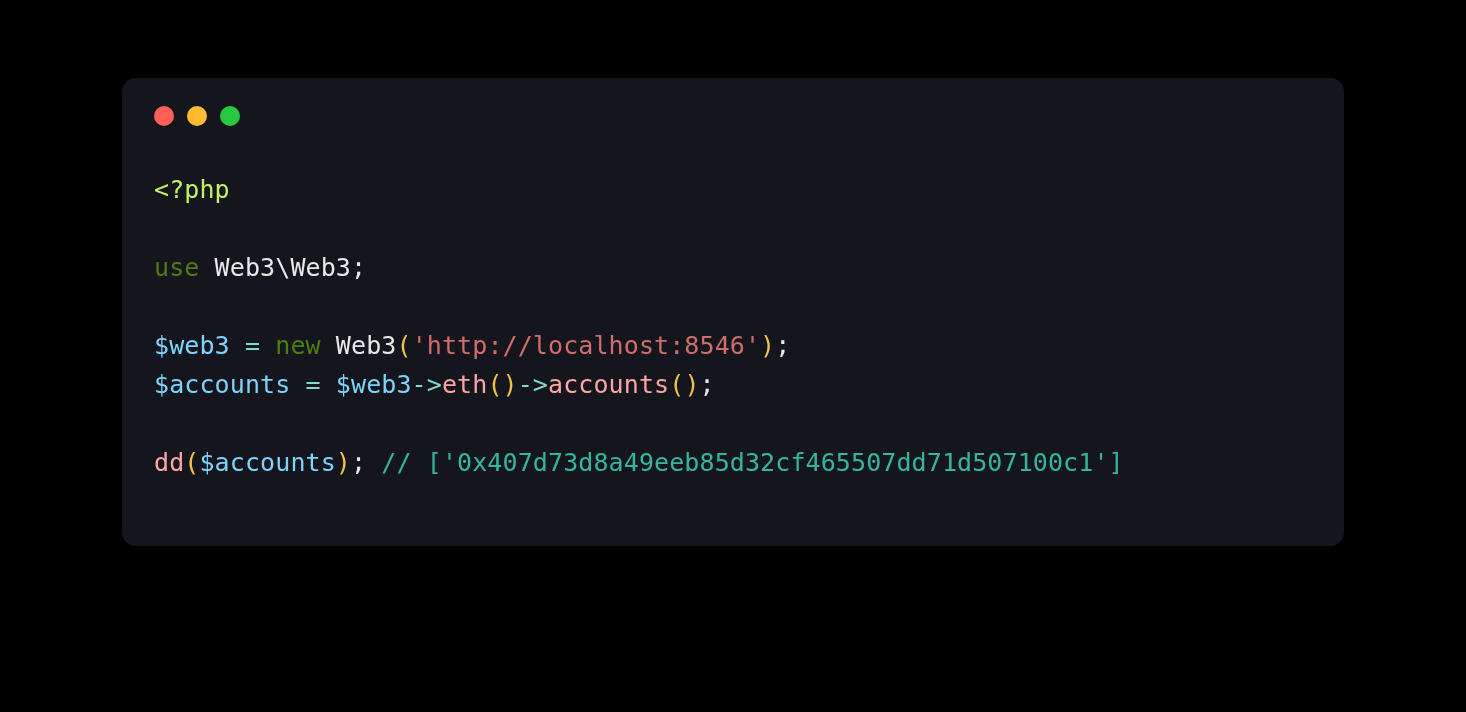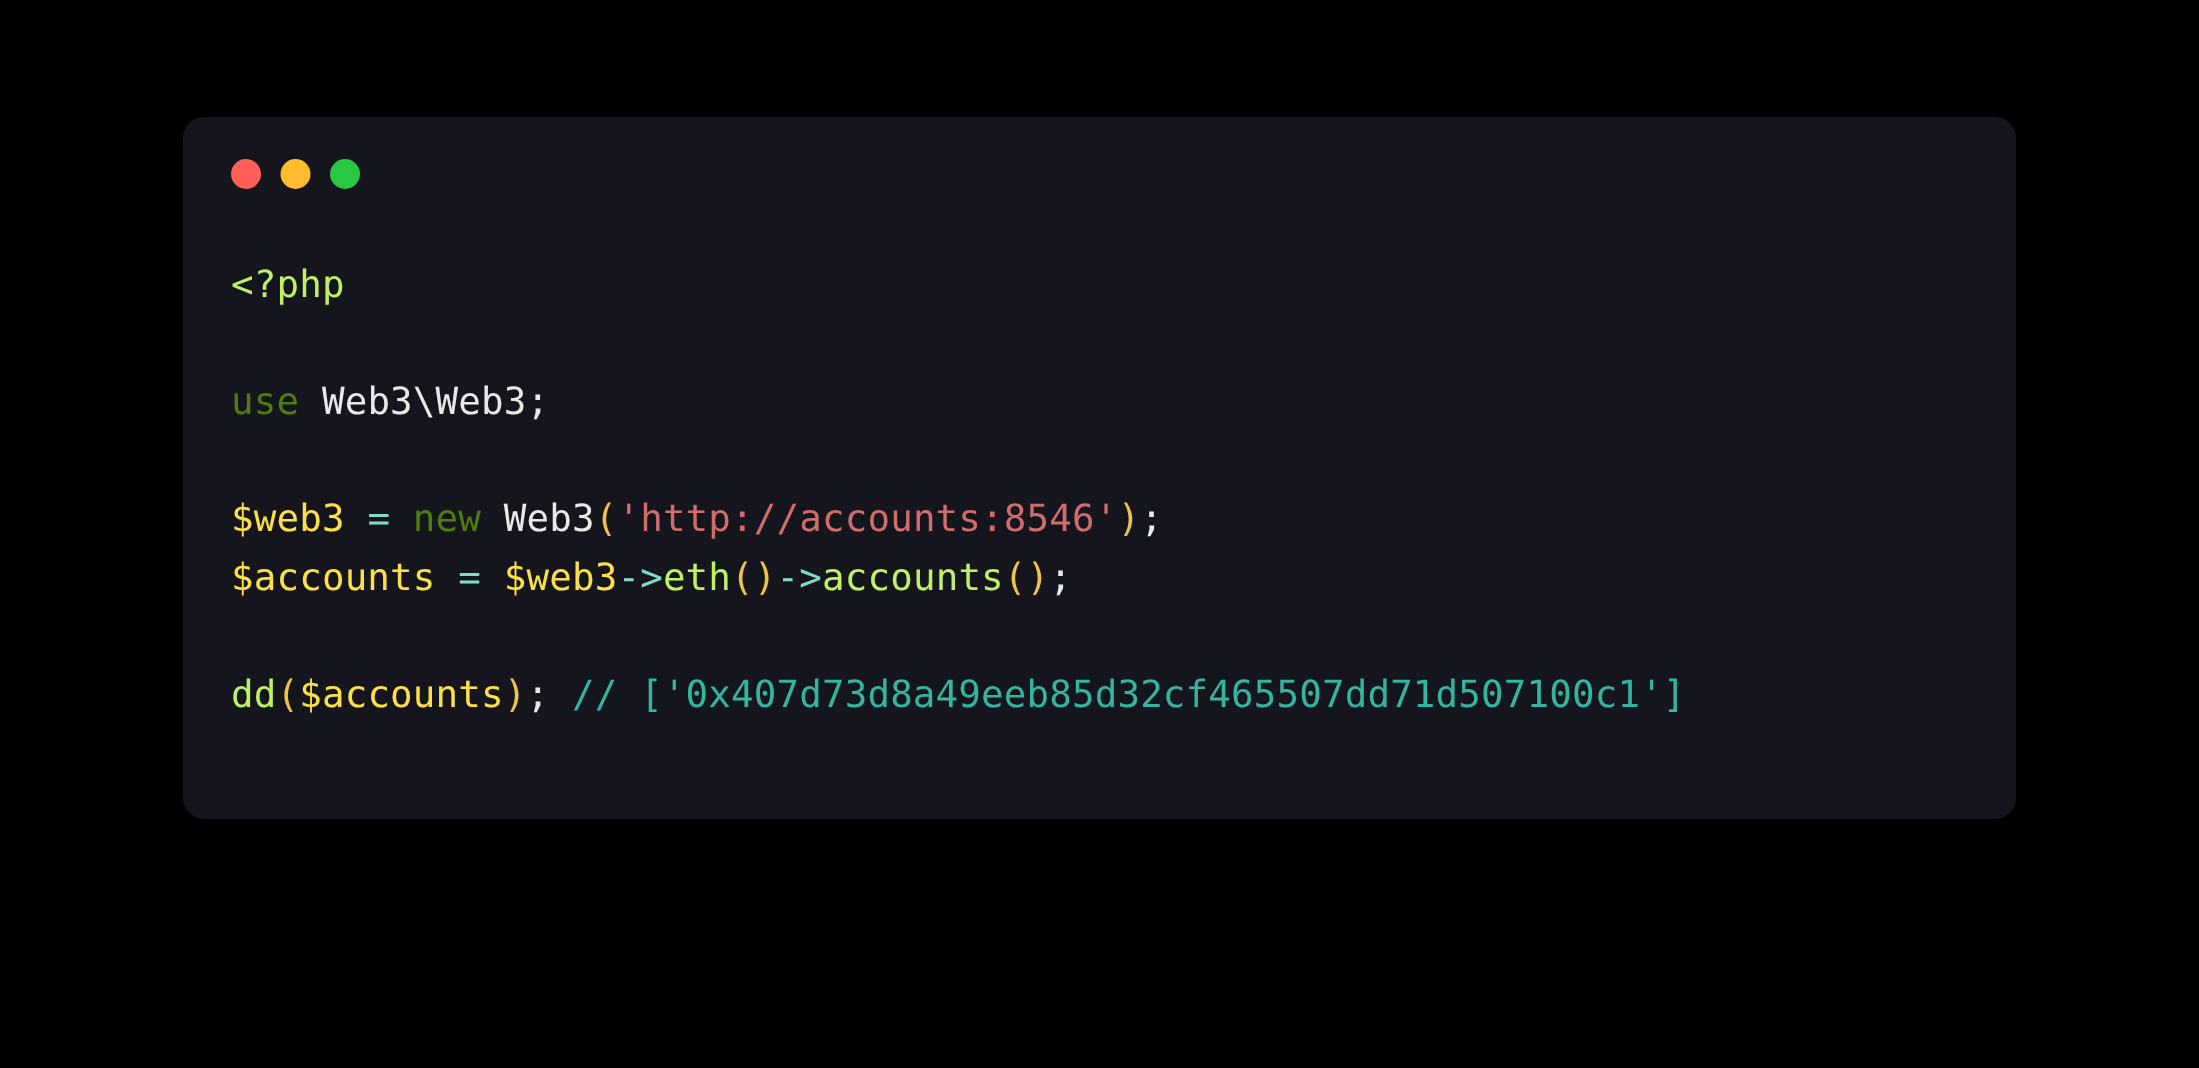--- a/index.html
+++ b/index.html
@@ -39,38 +39,38 @@
       font-size: 25px;
       line-height: 39px;
       white-space: pre;
       color: #f8f8f2;
       letter-spacing: 0.1px;
     }
     .tok-tag     { color: #bef264; }
     .tok-keyword { color: #4d7c0f; }
     .tok-plain   { color: #e8e8e6; }
     .tok-punct   { color: #e8e8e6; }
-    .tok-var     { color: #fde047; }
+    .tok-var     { color: #7dd3fc; }
     .tok-op      { color: #7fdbca; }
     .tok-class   { color: #e8e8e6; }
     .tok-string  { color: #d16c6c; }
-    .tok-func    { color: #bef264; }
+    .tok-func    { color: #fca5a5; }
     .tok-paren   { color: #f1c248; }
     .tok-comment { color: #34b5a0; }
   </style>
 </head>
 <body>
 
 <div class="window">
   <div class="titlebar">
     <div class="dot red"></div>
     <div class="dot yellow"></div>
     <div class="dot green"></div>
   </div>
   <pre class="code" id="code"><span><span class="tok-tag">&lt;?php</span></span>
 <span></span>
 <span><span class="tok-keyword">use</span><span class="tok-plain"> Web3</span><span class="tok-punct">\</span><span class="tok-plain">Web3</span><span class="tok-punct">;</span></span>
 <span></span>
-<span><span class="tok-var">$web3</span><span class="tok-plain"> </span><span class="tok-op">=</span><span class="tok-plain"> </span><span class="tok-keyword">new</span><span class="tok-plain"> </span><span class="tok-class">Web3</span><span class="tok-paren">(</span><span class="tok-string">'http://accounts:8546'</span><span class="tok-paren">)</span><span class="tok-punct">;</span></span>
+<span><span class="tok-var">$web3</span><span class="tok-plain"> </span><span class="tok-op">=</span><span class="tok-plain"> </span><span class="tok-keyword">new</span><span class="tok-plain"> </span><span class="tok-class">Web3</span><span class="tok-paren">(</span><span class="tok-string">'http://localhost:8546'</span><span class="tok-paren">)</span><span class="tok-punct">;</span></span>
 <span><span class="tok-var">$accounts</span><span class="tok-plain"> </span><span class="tok-op">=</span><span class="tok-plain"> </span><span class="tok-var">$web3</span><span class="tok-op">-&gt;</span><span class="tok-func">eth</span><span class="tok-paren">()</span><span class="tok-op">-&gt;</span><span class="tok-func">accounts</span><span class="tok-paren">()</span><span class="tok-punct">;</span></span>
 <span></span>
 <span><span class="tok-func">dd</span><span class="tok-paren">(</span><span class="tok-var">$accounts</span><span class="tok-paren">)</span><span class="tok-punct">;</span><span class="tok-plain"> </span><span class="tok-comment">// ['0x407d73d8a49eeb85d32cf465507dd71d507100c1']</span></span></pre>
 </div>
 
 </body></html>

